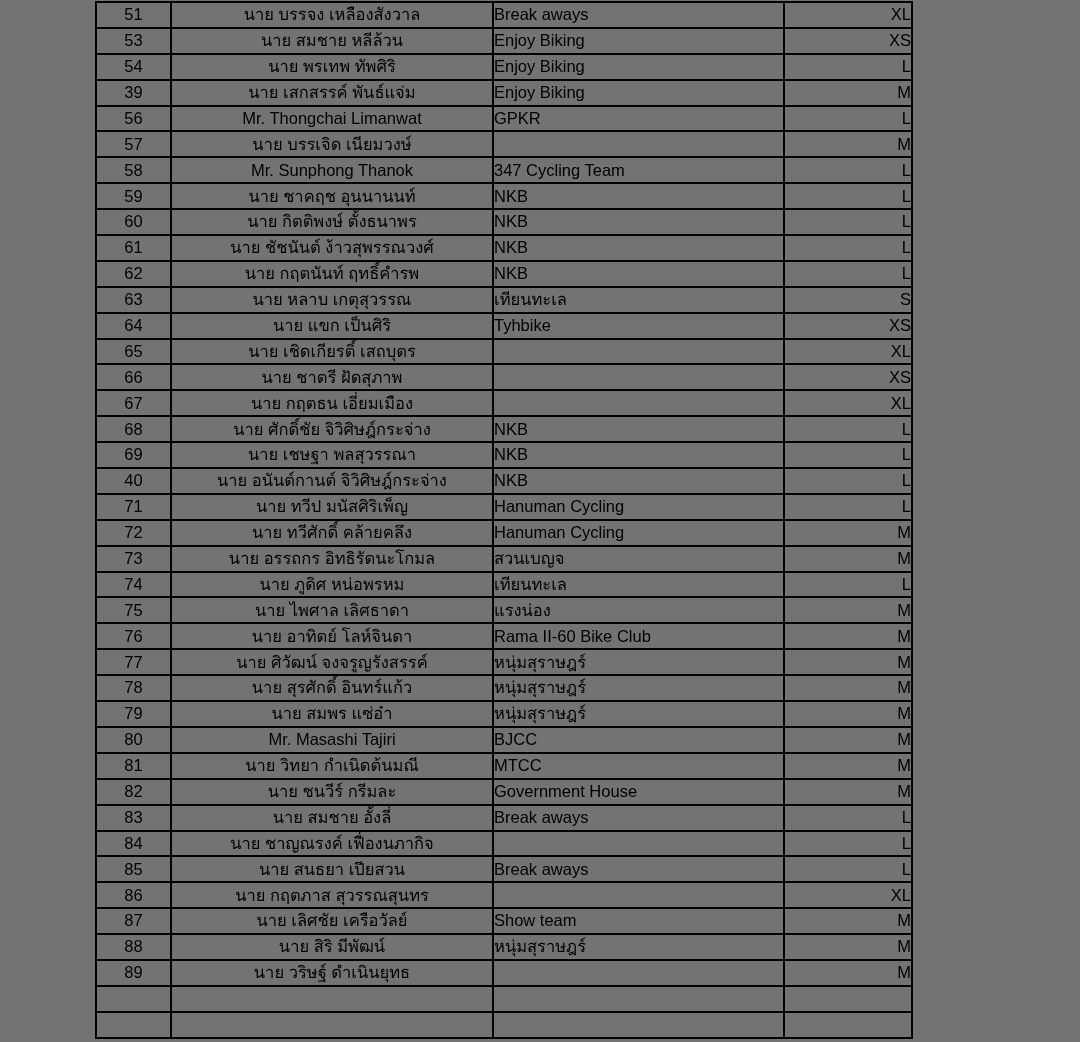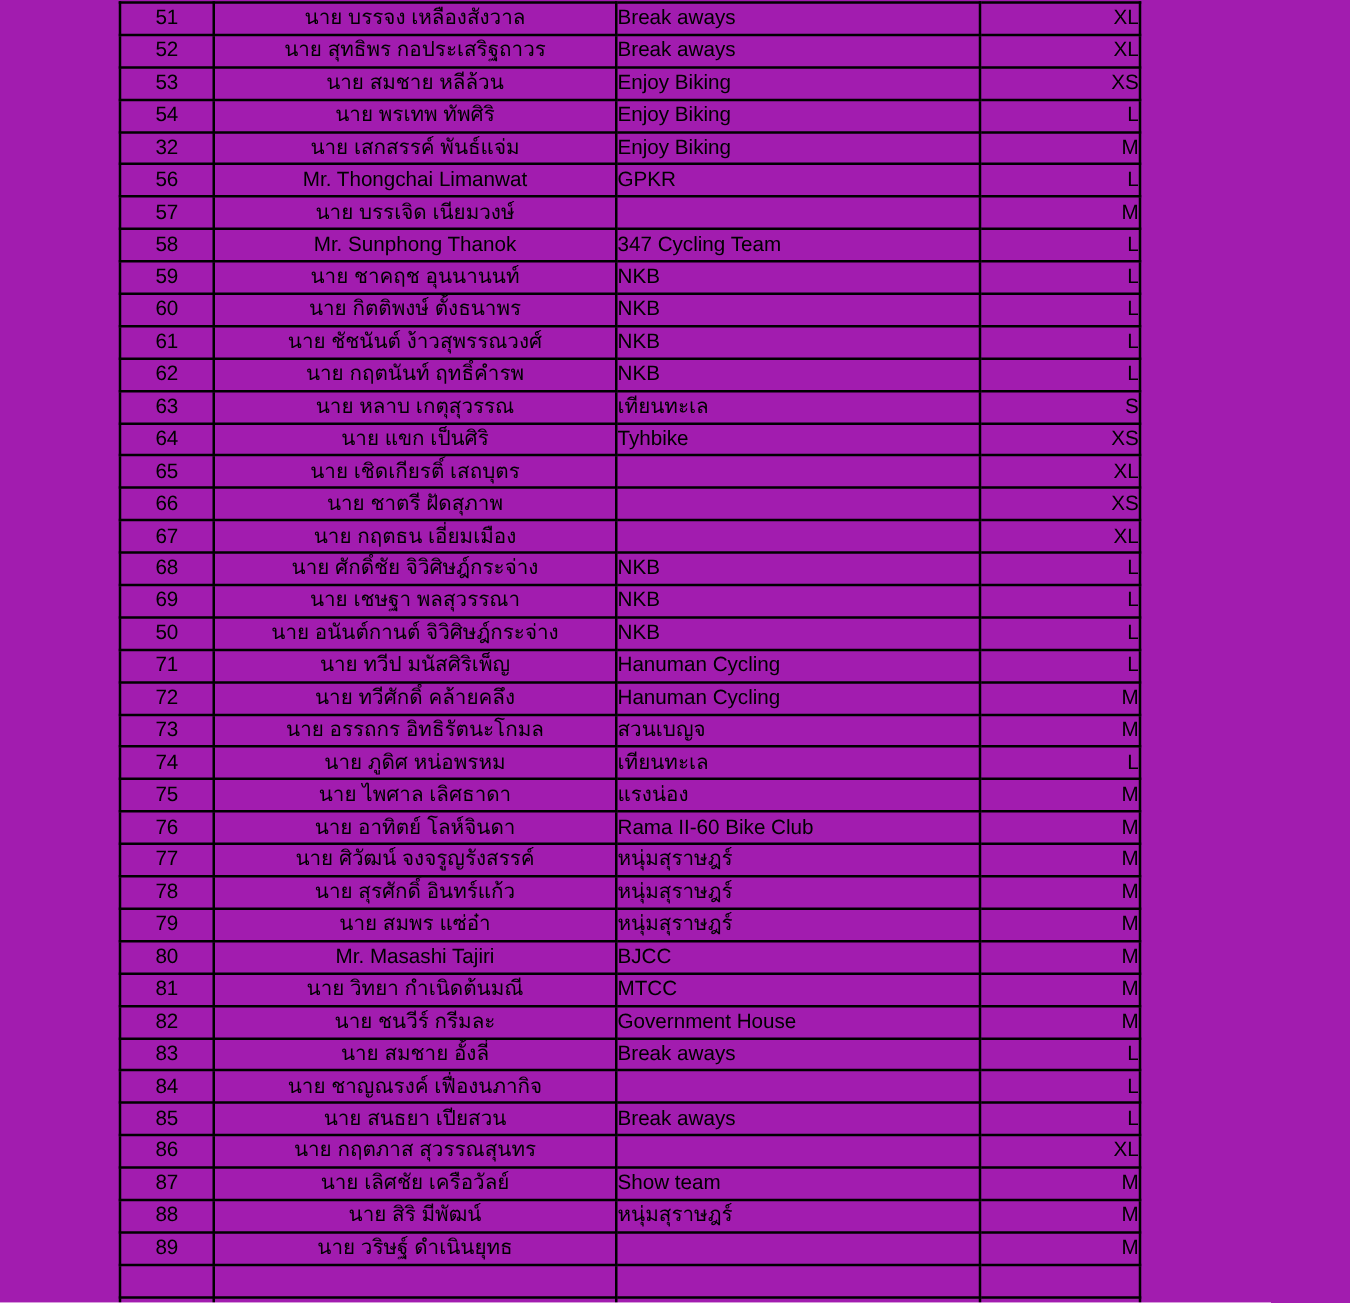--- a/index.html
+++ b/index.html
@@ -4,21 +4,21 @@
 <style>
   html, body {
     margin: 0;
     padding: 0;
     background: #ffffff;
   }
   .page {
     position: relative;
     width: 1080px;
     height: 1042px;
-    background: #a21caf;
+    background: #737373;
     overflow: hidden;
     font-family: "Liberation Sans", "DejaVu Sans", sans-serif;
     color: #000000;
   }
   table.roster {
     position: absolute;
     top: 1px;
     left: 95px;
     border-collapse: collapse;
     table-layout: fixed;
@@ -45,39 +45,33 @@
 <div class="page">
   <table class="roster">
     <tbody id="roster-body">
         <tr>
           <td class="col-no">51</td>
           <td class="col-name">นาย บรรจง เหลืองสังวาล</td>
           <td class="col-team">Break aways</td>
           <td class="col-size">XL</td>
         </tr>
         <tr>
-          <td class="col-no">52</td>
-          <td class="col-name">นาย สุทธิพร กอประเสริฐถาวร</td>
-          <td class="col-team">Break aways</td>
-          <td class="col-size">XL</td>
-        </tr>
-        <tr>
           <td class="col-no">53</td>
           <td class="col-name">นาย สมชาย หลีล้วน</td>
           <td class="col-team">Enjoy Biking</td>
           <td class="col-size">XS</td>
         </tr>
         <tr>
           <td class="col-no">54</td>
           <td class="col-name">นาย พรเทพ ทัพศิริ</td>
           <td class="col-team">Enjoy Biking</td>
           <td class="col-size">L</td>
         </tr>
         <tr>
-          <td class="col-no">32</td>
+          <td class="col-no">39</td>
           <td class="col-name">นาย เสกสรรค์ พันธ์แจ่ม</td>
           <td class="col-team">Enjoy Biking</td>
           <td class="col-size">M</td>
         </tr>
         <tr>
           <td class="col-no">56</td>
           <td class="col-name">Mr. Thongchai Limanwat</td>
           <td class="col-team">GPKR</td>
           <td class="col-size">L</td>
         </tr>
@@ -153,21 +147,21 @@
           <td class="col-team">NKB</td>
           <td class="col-size">L</td>
         </tr>
         <tr>
           <td class="col-no">69</td>
           <td class="col-name">นาย เชษฐา พลสุวรรณา</td>
           <td class="col-team">NKB</td>
           <td class="col-size">L</td>
         </tr>
         <tr>
-          <td class="col-no">50</td>
+          <td class="col-no">40</td>
           <td class="col-name">นาย อนันต์กานต์ จิวิศิษฎ์กระจ่าง</td>
           <td class="col-team">NKB</td>
           <td class="col-size">L</td>
         </tr>
         <tr>
           <td class="col-no">71</td>
           <td class="col-name">นาย ทวีป มนัสศิริเพ็ญ</td>
           <td class="col-team">Hanuman Cycling</td>
           <td class="col-size">L</td>
         </tr>

